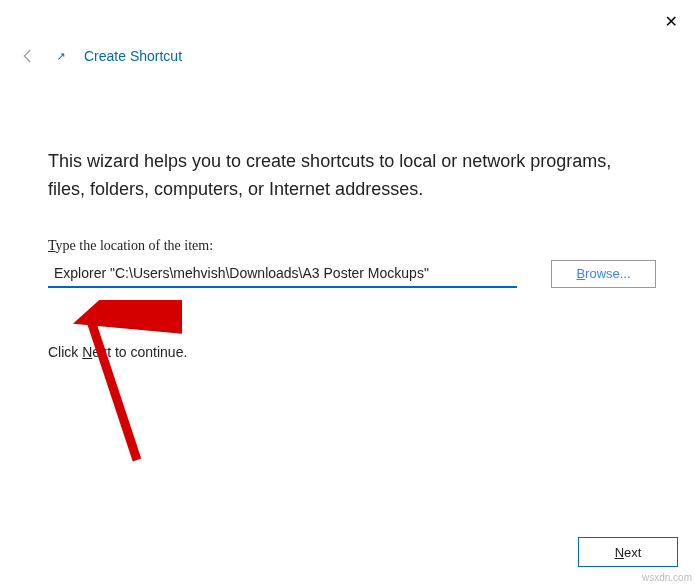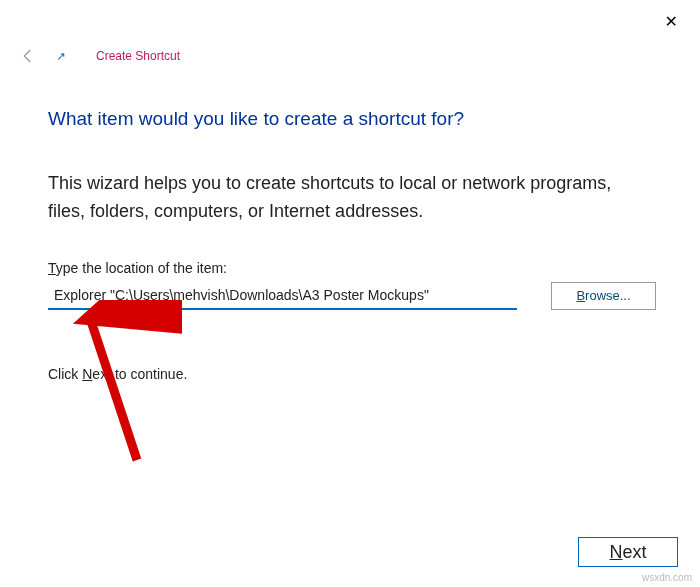--- a/index.html
+++ b/index.html
@@ -43,23 +43,23 @@
       width: 14px;
       height: 14px;
       display: flex;
       align-items: center;
       justify-content: center;
       color: #0b57d0;
       font-size: 11px;
       margin-left: 4px;
     }
     .header-title {
-      font-size: 12px;
-      color: #be185d;
-      margin-left: 16px;
+      font-size: 14px;
+      color: #0369a1;
+      margin-left: 4px;
     }
     .content {
       position: absolute;
       top: 108px;
       left: 48px;
       right: 44px;
     }
     .page-heading {
       font-size: 19px;
       font-weight: 400;
@@ -69,20 +69,21 @@
       margin-top: 40px;
       font-size: 18px;
       color: #222;
       line-height: 1.55;
       max-width: 580px;
     }
     .field-label {
       margin-top: 34px;
       font-size: 14px;
       color: #222;
+      font-family: Liberation Serif, serif;
     }
     .field-label .ul { text-decoration: underline; }
     .input-row {
       margin-top: 6px;
       display: flex;
       gap: 34px;
       align-items: center;
     }
     .path-input {
       flex: 1;
@@ -94,21 +95,21 @@
       outline: none;
       color: #222;
       background: #fff;
     }
     .browse-btn {
       width: 105px;
       height: 28px;
       border: 1px solid #999;
       background: #fff;
       font-size: 13px;
-      color: #0c4a6e;
+      color: #3b82f6;
       cursor: pointer;
     }
     .browse-btn .ul { text-decoration: underline; }
     .continue-text {
       margin-top: 56px;
       font-size: 14px;
       color: #222;
     }
     .continue-text .ul { text-decoration: underline; }
     .footer {
@@ -116,21 +117,21 @@
       bottom: 20px;
       right: 22px;
       display: flex;
       gap: 10px;
     }
     .footer button {
       width: 100px;
       height: 30px;
       border: 1px solid #999;
       background: #fff;
-      font-size: 18px;
+      font-size: 13px;
       color: #222;
       cursor: pointer;
     }
     .footer button.primary {
       border: 1px solid #0067c0;
     }
     .footer .ul { text-decoration: underline; }
     .watermark {
       position: absolute;
       bottom: 4px;
@@ -157,21 +158,20 @@
   <div class="back-arrow">
     <svg viewBox="0 0 24 24" fill="none" stroke="currentColor" stroke-width="1.6">
       <path d="M15 4 L7 12 L15 20"></path>
     </svg>
   </div>
   <div class="shortcut-icon">↗</div>
   <div class="header-title">Create Shortcut</div>
 </div>
 
 <div class="content">
-  <div class="page-heading">What item would you like to create a shortcut for?</div>
   <div class="desc">This wizard helps you to create shortcuts to local or network programs, files, folders, computers, or Internet addresses.</div>
 
   <div class="field-label">
     <span class="ul">T</span><span>ype the location of the item:</span>
   </div>
 
   <div class="input-row">
     <input class="path-input" type="text" value="Explorer &quot;C:\Users\mehvish\Downloads\A3 Poster Mockups&quot;" style="">
     <button class="browse-btn">
       <span class="ul">B</span><span>rowse...</span>

